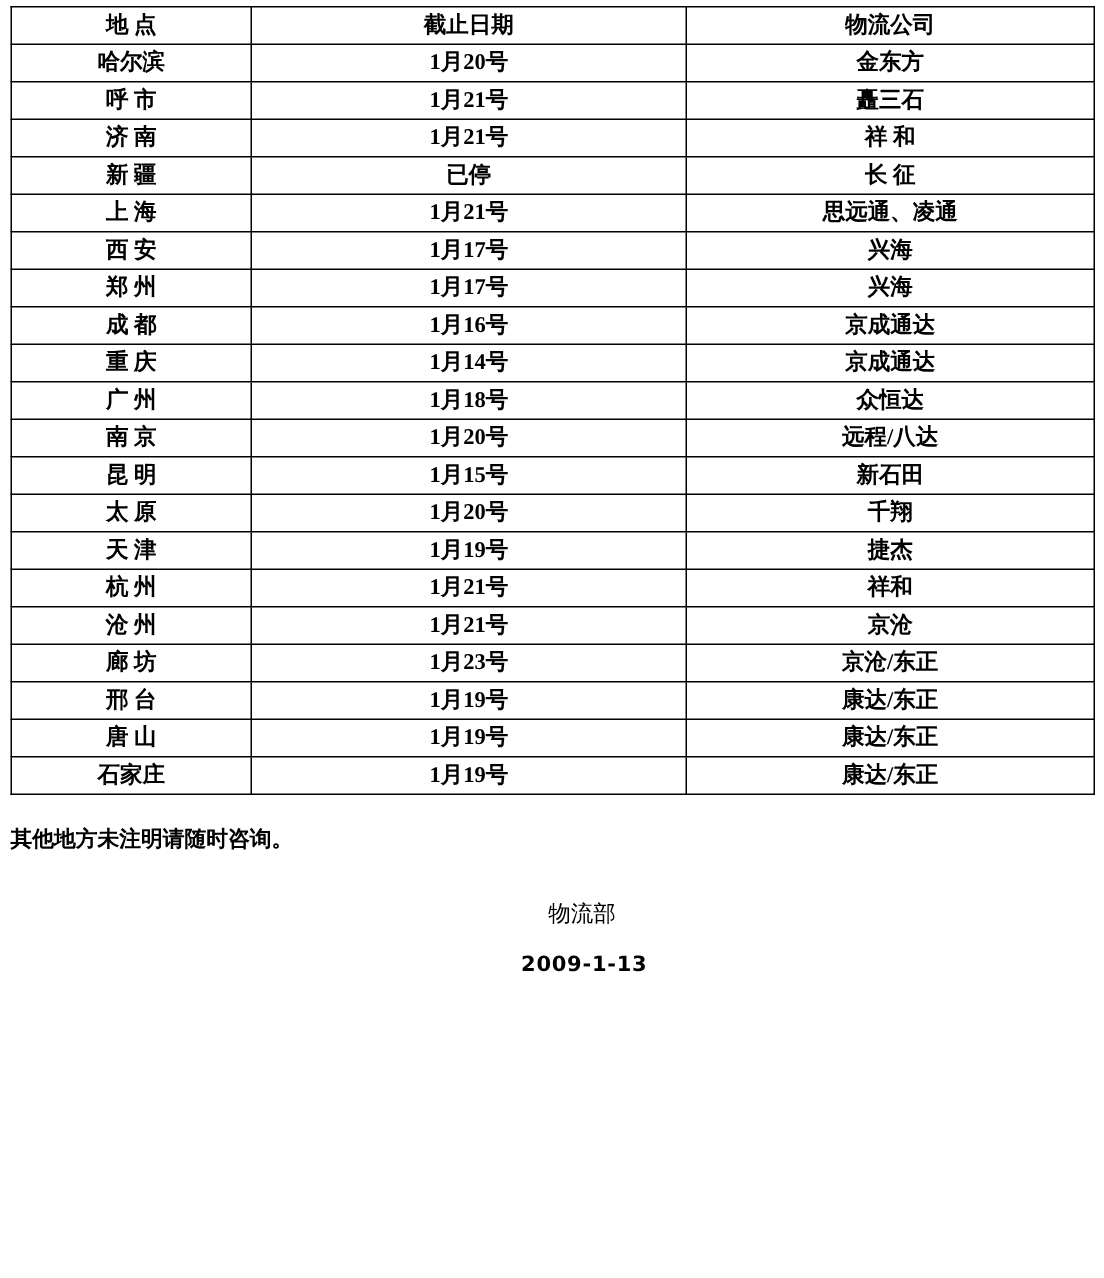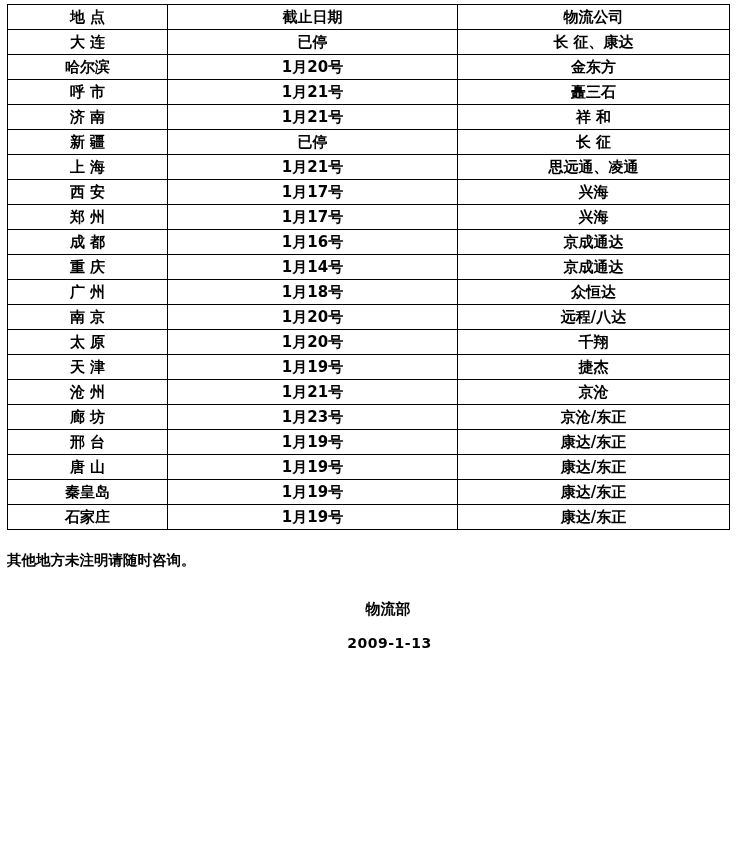--- a/index.html
+++ b/index.html
@@ -18,20 +18,21 @@
     width: 736px;
     height: 852px;
     position: relative;
     box-sizing: border-box;
   }
   table.schedule {
     border-collapse: collapse;
     width: 722px;
     margin: 4px 0 0 7px;
     table-layout: fixed;
+    font-family: Liberation Serif, serif;
   }
   table.schedule td {
     border: 1px solid #000000;
     height: 24px;
     line-height: 24px;
     text-align: center;
     vertical-align: middle;
     font-size: 15px;
     font-weight: bold;
     padding: 0;
@@ -49,21 +50,21 @@
     line-height: 26px;
     font-family: Liberation Mono, monospace;
   }
   .notes div {
     white-space: nowrap;
   }
   .signature {
     margin-top: 26px;
     text-align: center;
     font-size: 15px;
-    font-weight: bold;
+    font-weight: normal;
     padding-left: 40px;
   }
   .date-line {
     margin-top: 16px;
     text-align: center;
     font-size: 14px;
     font-weight: bold;
     padding-left: 43px;
     letter-spacing: 0.5px;
   }
@@ -80,25 +81,20 @@
       <col class="c-comp">
     </colgroup>
     <tbody>
       <tr>
         <td>地  点</td>
         <td>截止日期</td>
         <td>物流公司</td>
       </tr>
 
       <tr>
-        <td>大  连</td>
-        <td>已停</td>
-        <td>长 征、康达</td>
-      </tr>
-      <tr>
         <td>哈尔滨</td>
         <td>1月20号</td>
         <td>金东方</td>
       </tr>
       <tr>
         <td>呼  市</td>
         <td>1月21号</td>
         <td>矗三石</td>
       </tr>
       <tr>
@@ -140,55 +136,60 @@
         <td>广  州</td>
         <td>1月18号</td>
         <td>众恒达</td>
       </tr>
       <tr>
         <td>南  京</td>
         <td>1月20号</td>
         <td>远程/八达</td>
       </tr>
       <tr>
+        <td>昆  明</td>
+        <td>1月15号</td>
+        <td>新石田</td>
+      </tr>
+      <tr>
         <td>太  原</td>
         <td>1月20号</td>
         <td>千翔</td>
       </tr>
       <tr>
         <td>天  津</td>
         <td>1月19号</td>
         <td>捷杰</td>
       </tr>
       <tr>
+        <td>杭  州</td>
+        <td>1月21号</td>
+        <td>祥和</td>
+      </tr>
+      <tr>
         <td>沧  州</td>
         <td>1月21号</td>
         <td>京沧</td>
       </tr>
       <tr>
         <td>廊  坊</td>
         <td>1月23号</td>
         <td>京沧/东正</td>
       </tr>
       <tr>
         <td>邢  台</td>
         <td>1月19号</td>
         <td>康达/东正</td>
       </tr>
       <tr>
         <td>唐  山</td>
         <td>1月19号</td>
         <td>康达/东正</td>
       </tr>
       <tr>
-        <td>秦皇岛</td>
-        <td>1月19号</td>
-        <td>康达/东正</td>
-      </tr>
-      <tr>
         <td>石家庄</td>
         <td>1月19号</td>
         <td>康达/东正</td>
       </tr>
     </tbody>
   </table>
 
   <div class="notes">
     <div>其他地方未注明请随时咨询。</div>
   </div>

